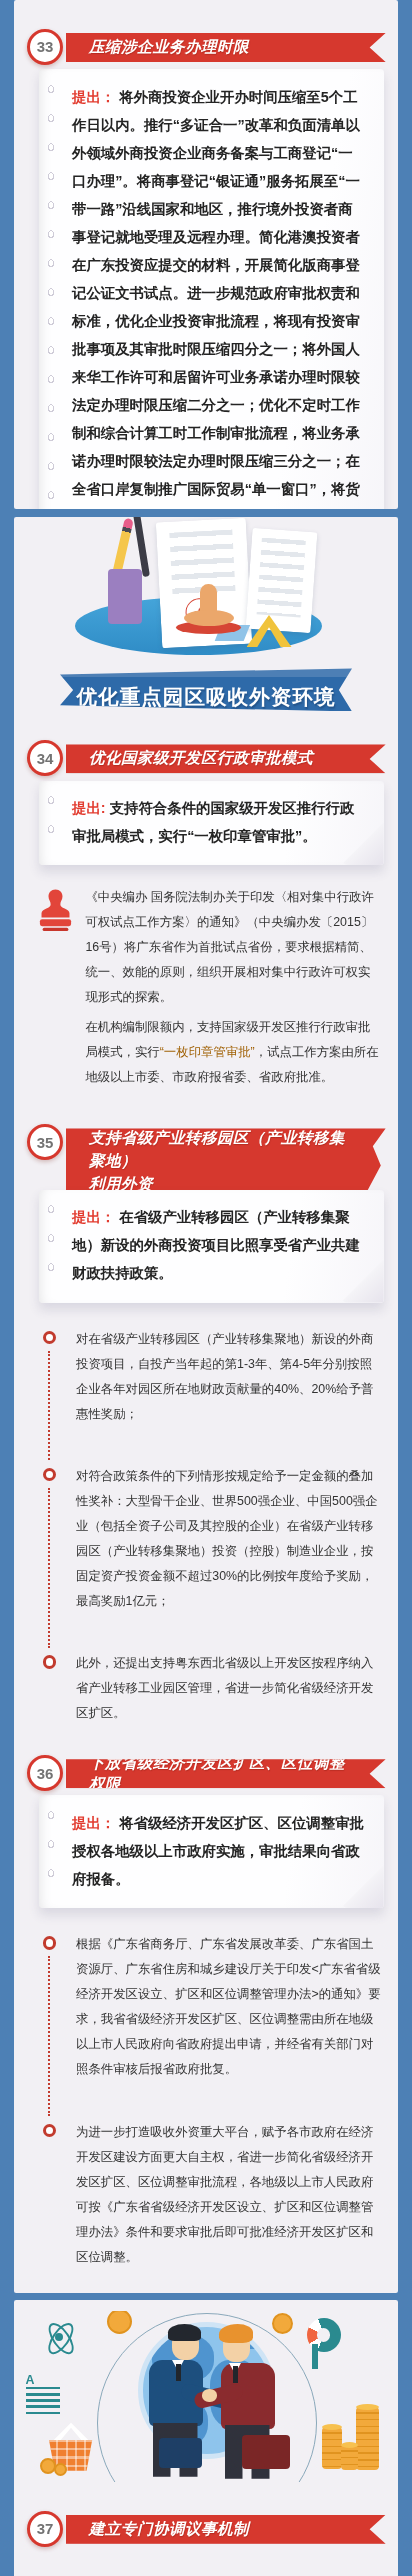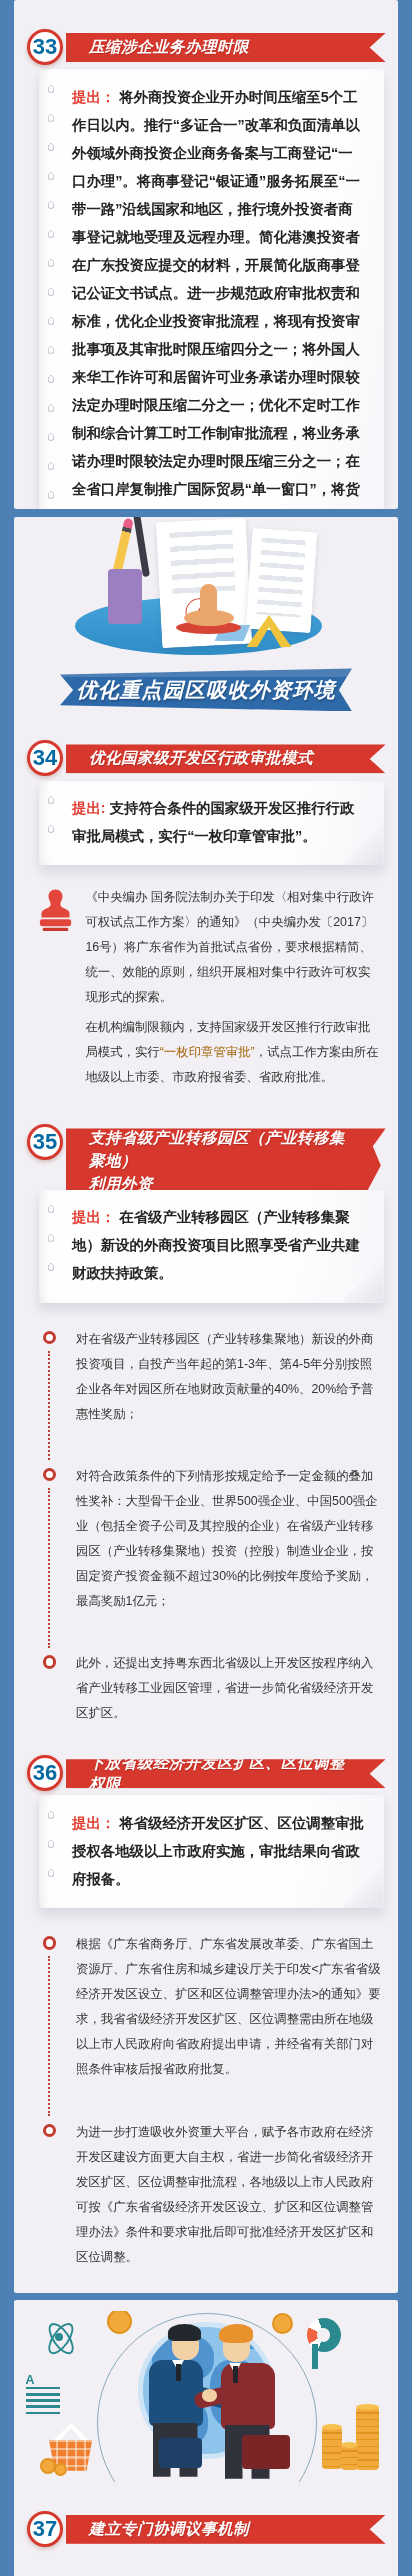--- a/index.html
+++ b/index.html
@@ -15,21 +15,21 @@
   .card + .card{margin-top:7.7px;}
   #card1{height:509px;}
   #card3{min-height:686px;}
 
   
   .sec-hdr{position:relative;margin:33px 12.4px 0 52px;height:29px;}
   .sec-hdr.two{height:54px;}
   .num-badge{
     position:absolute;left:-39px;top:-4.1px;width:30px;height:30px;z-index:3;
     background:#fff;border:3.6px solid #d6382e;border-radius:50%;
-    color:#0369a1;font-size:22px;font-weight:900;
+    color:#737373;font-size:15px;font-weight:900;
     display:flex;align-items:center;justify-content:center;
     box-shadow:0 2.1px 4.1px rgba(120,30,20,.25);
   }
   .ribbon{
     height:29px;background:#d6382e;color:#fff;
     display:flex;align-items:center;
     font-size:15.5px;font-weight:900;font-style:italic;letter-spacing:0.5px;
     padding:0 36px 0 23px;
     clip-path:polygon(0 0,100% 0,95% 50%,100% 100%,0 100%);
     box-shadow:0 2.6px 5.2px rgba(150,40,30,.25);
@@ -82,22 +82,22 @@
     position:absolute;left:0;top:4.1px;width:7.2px;height:7.2px;
     border:3.6px solid #c23b2e;border-radius:50%;background:#fff;z-index:2;
   }
   .pinlist p{margin:0;font-size:12.4px;line-height:25px;color:#333;}
 
   
   .banner{
     width:292px;height:43px;margin:12.4px auto 0;position:relative;
     background:linear-gradient(180deg,#4d7fb5 0 21%,#2e6aa9 21% 100%);
     clip-path:polygon(0 14%,100% 0,95.5% 50%,100% 100%,0 86%,4.5% 50%);
-    display:flex;align-items:center;justify-content:center;
-    font-size:20.6px;font-weight:900;font-style:italic;color:#fff;letter-spacing:1px;
+    display:flex;align-items:flex-end;justify-content:center;
+    font-size:20.6px;font-weight:900;color:#fff;letter-spacing:1px;
     text-shadow:1px 1.5px 1.5px rgba(20,50,90,.4);
   }
   .banner.wide{width:319px;}
 
   
   .illus1{position:relative;width:361px;height:130px;margin:9.3px auto 0;}
   .illus1 *{position:absolute;}
   .desk-oval{left:49px;top:71px;width:247px;height:58px;border-radius:50%;
     background:linear-gradient(180deg,#45a5da,#2f8cc6);}
   .doc{background:#fff;border-radius:3.1px;box-shadow:0 2.1px 5.2px rgba(60,80,110,.18);}
@@ -236,21 +236,21 @@
 
     <div class="stamp-block">
       <div class="stamp-icon">
         <svg width="33" height="43" viewBox="0 0 60 80">
           <path d="M30 3c-8 0-13 6-13 13 0 6 4 9 4 14 0 4-3 6-8 8-5 2-9 5-9 9v8h52v-8c0-4-4-7-9-9-5-2-8-4-8-8 0-5 4-8 4-14 0-7-5-13-13-13z" fill="#e2453a"></path>
           <rect x="1" y="58" width="58" height="13" rx="4" fill="#e2453a"></rect>
           <rect x="6" y="74" width="48" height="6" rx="3" fill="#c8362c"></rect>
         </svg>
       </div>
       <div class="stamp-text">
-        <p>《中央编办 国务院法制办关于印发〈相对集中行政许可权试点工作方案〉的通知》（中央编办发〔2017〕16号）将广东省作为首批试点省份，要求根据精简、统一、效能的原则，组织开展相对集中行政许可权实现形式的探索。</p>
+        <p>《中央编办 国务院法制办关于印发〈相对集中行政许可权试点工作方案〉的通知》（中央编办发〔2015〕16号）将广东省作为首批试点省份，要求根据精简、统一、效能的原则，组织开展相对集中行政许可权实现形式的探索。</p>
         <p><span>在机构编制限额内，支持国家级开发区推行行政审批局模式，实行</span><span class="red">“一枚印章管审批”</span><span>，试点工作方案由所在地级以上市委、市政府报省委、省政府批准。</span></p>
       </div>
     </div>
 
     <div class="sec-hdr two">
       <div class="num-badge">35</div>
       <div class="ribbon">
         <span><span>支持省级产业转移园区（产业转移集聚地）</span><br><span>利用外资</span></span>
       </div>
     </div>

